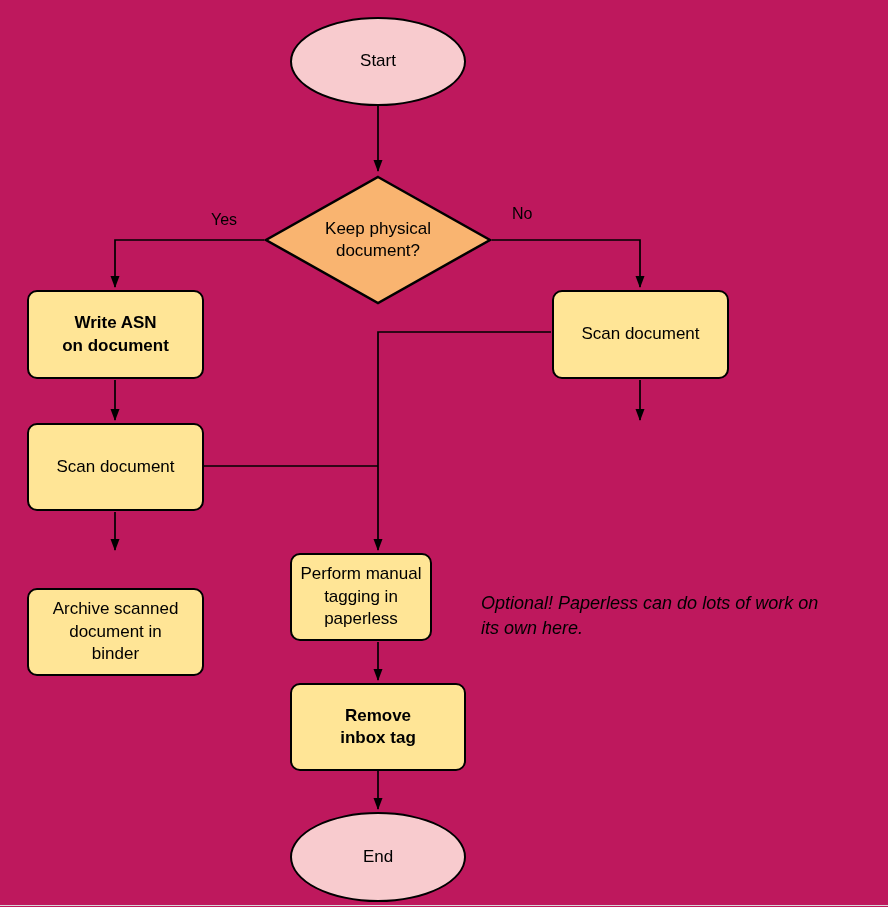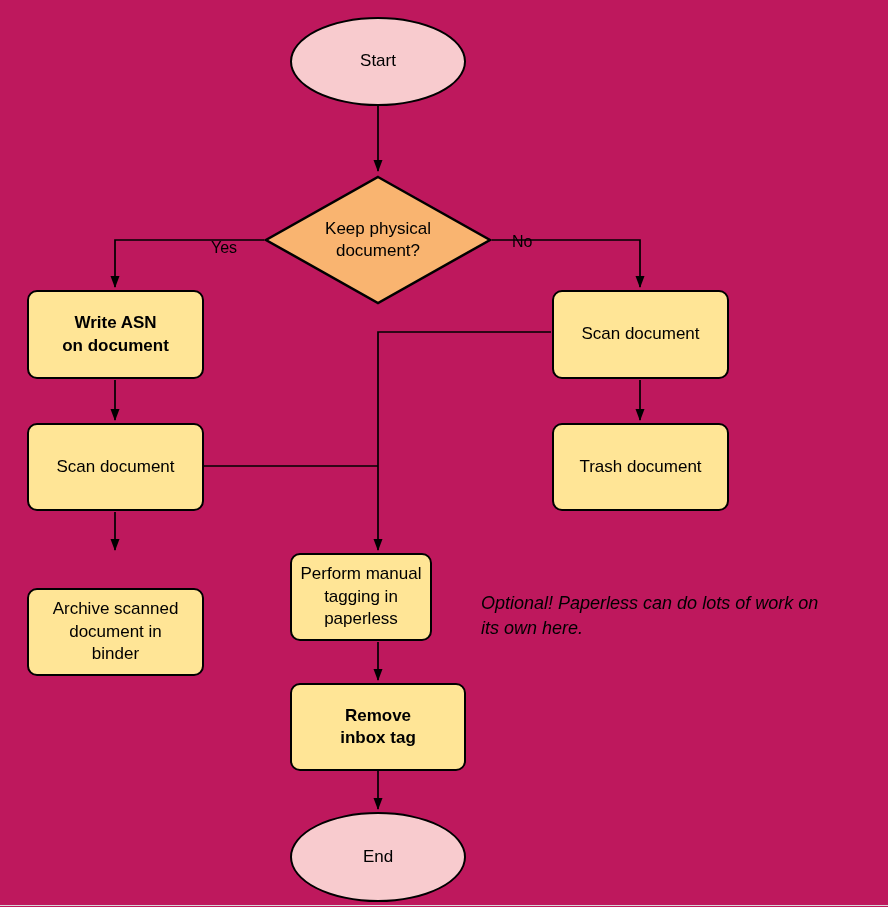--- a/index.html
+++ b/index.html
@@ -51,21 +51,20 @@
   }
   .diamond-shape {
     fill: var(--decision-fill, #f9b470);
     stroke: var(--stroke, #000);
     stroke-width: 2.5;
   }
 
   .edge-label {
     position: absolute;
     font-size: 16px;
-    margin-top: 28px;
   }
 
   .annotation {
     position: absolute;
     font-style: italic;
     font-size: 18px;
     line-height: 1.4;
     white-space: pre-line;
   }
 
@@ -128,23 +127,20 @@
   <div class="node process" style="left:27px; top:553px; width:177px; height:88px;margin-top:35px;">
     <span class="label">Archive scanned
 document in
 binder</span>
   </div>
 
   <div class="node process" style="left:552px; top:290px; width:177px; height:89px;">
     <span class="label">Scan document</span>
   </div>
 
-  <div class="node process" style="left:552px; top:423px; width:177px; height:88px;">
-    <span class="label">Trash document</span>
-  </div>
 
   <div class="node process" style="left:290px; top:553px; width:142px; height:88px;">
     <span class="label">Perform manual
 tagging in
 paperless</span>
   </div>
 
   <div class="annotation" style="left:481px; top:591px; width:410px;">Optional! Paperless can do lots of work on
 its own here.</div>
 

